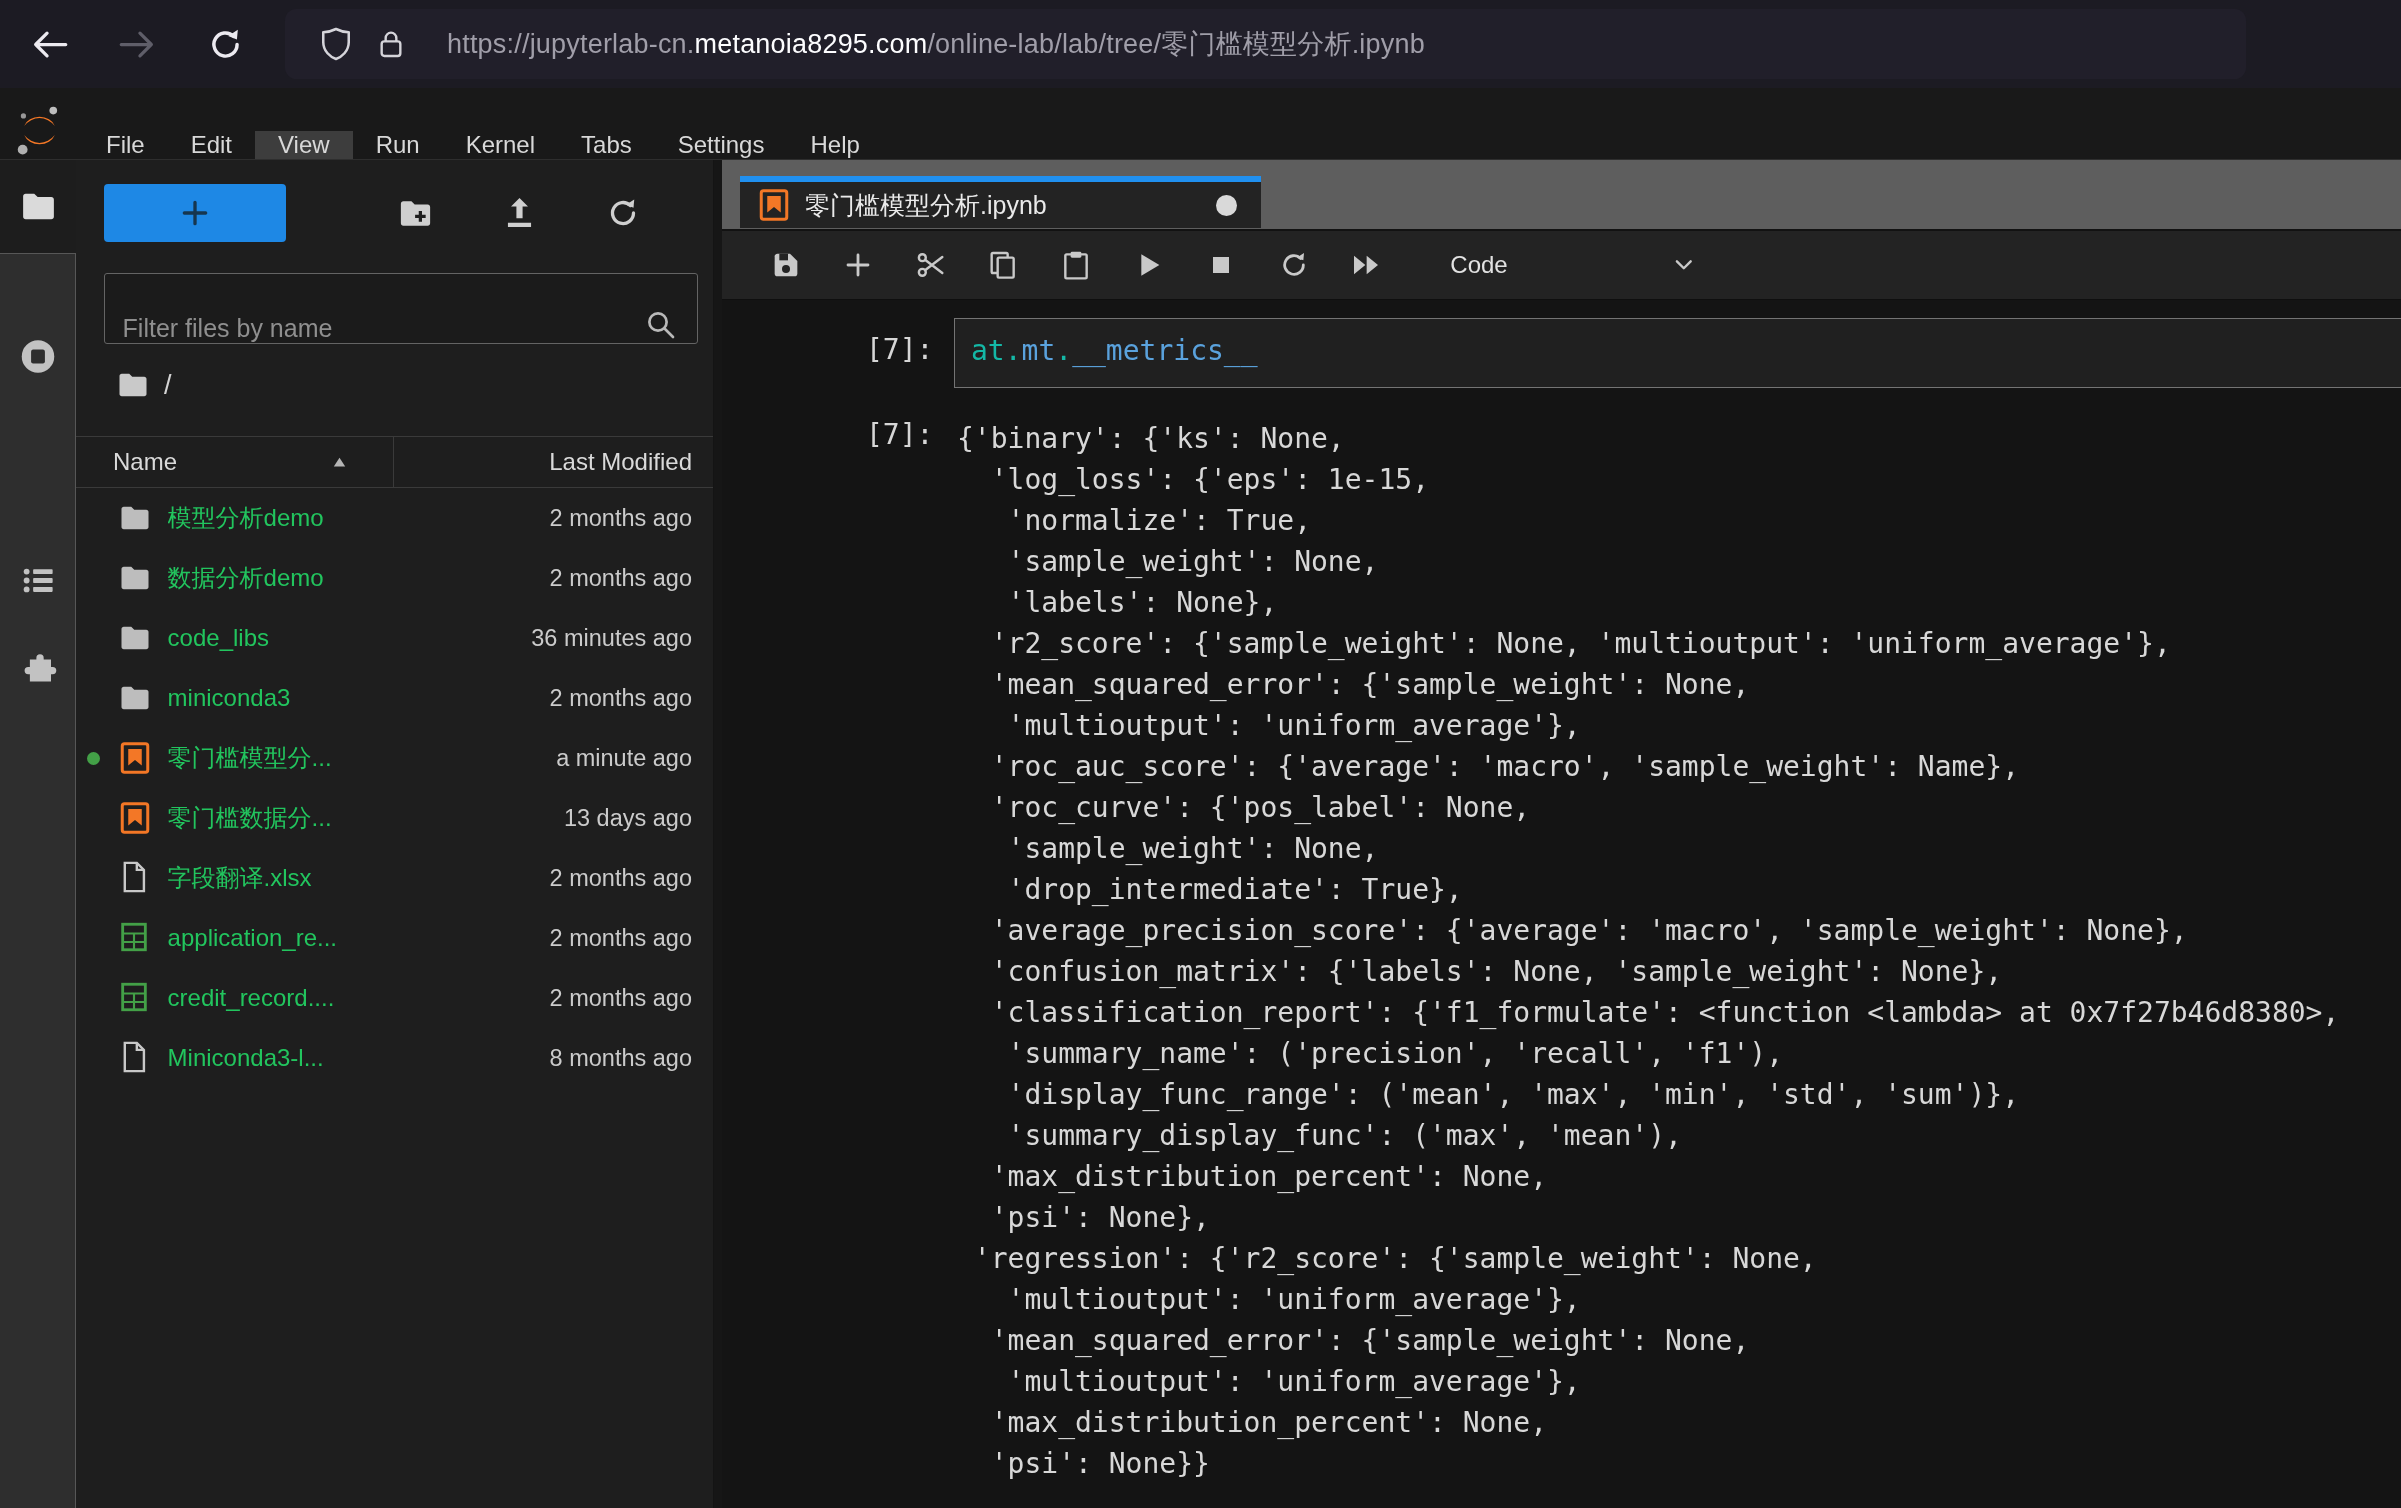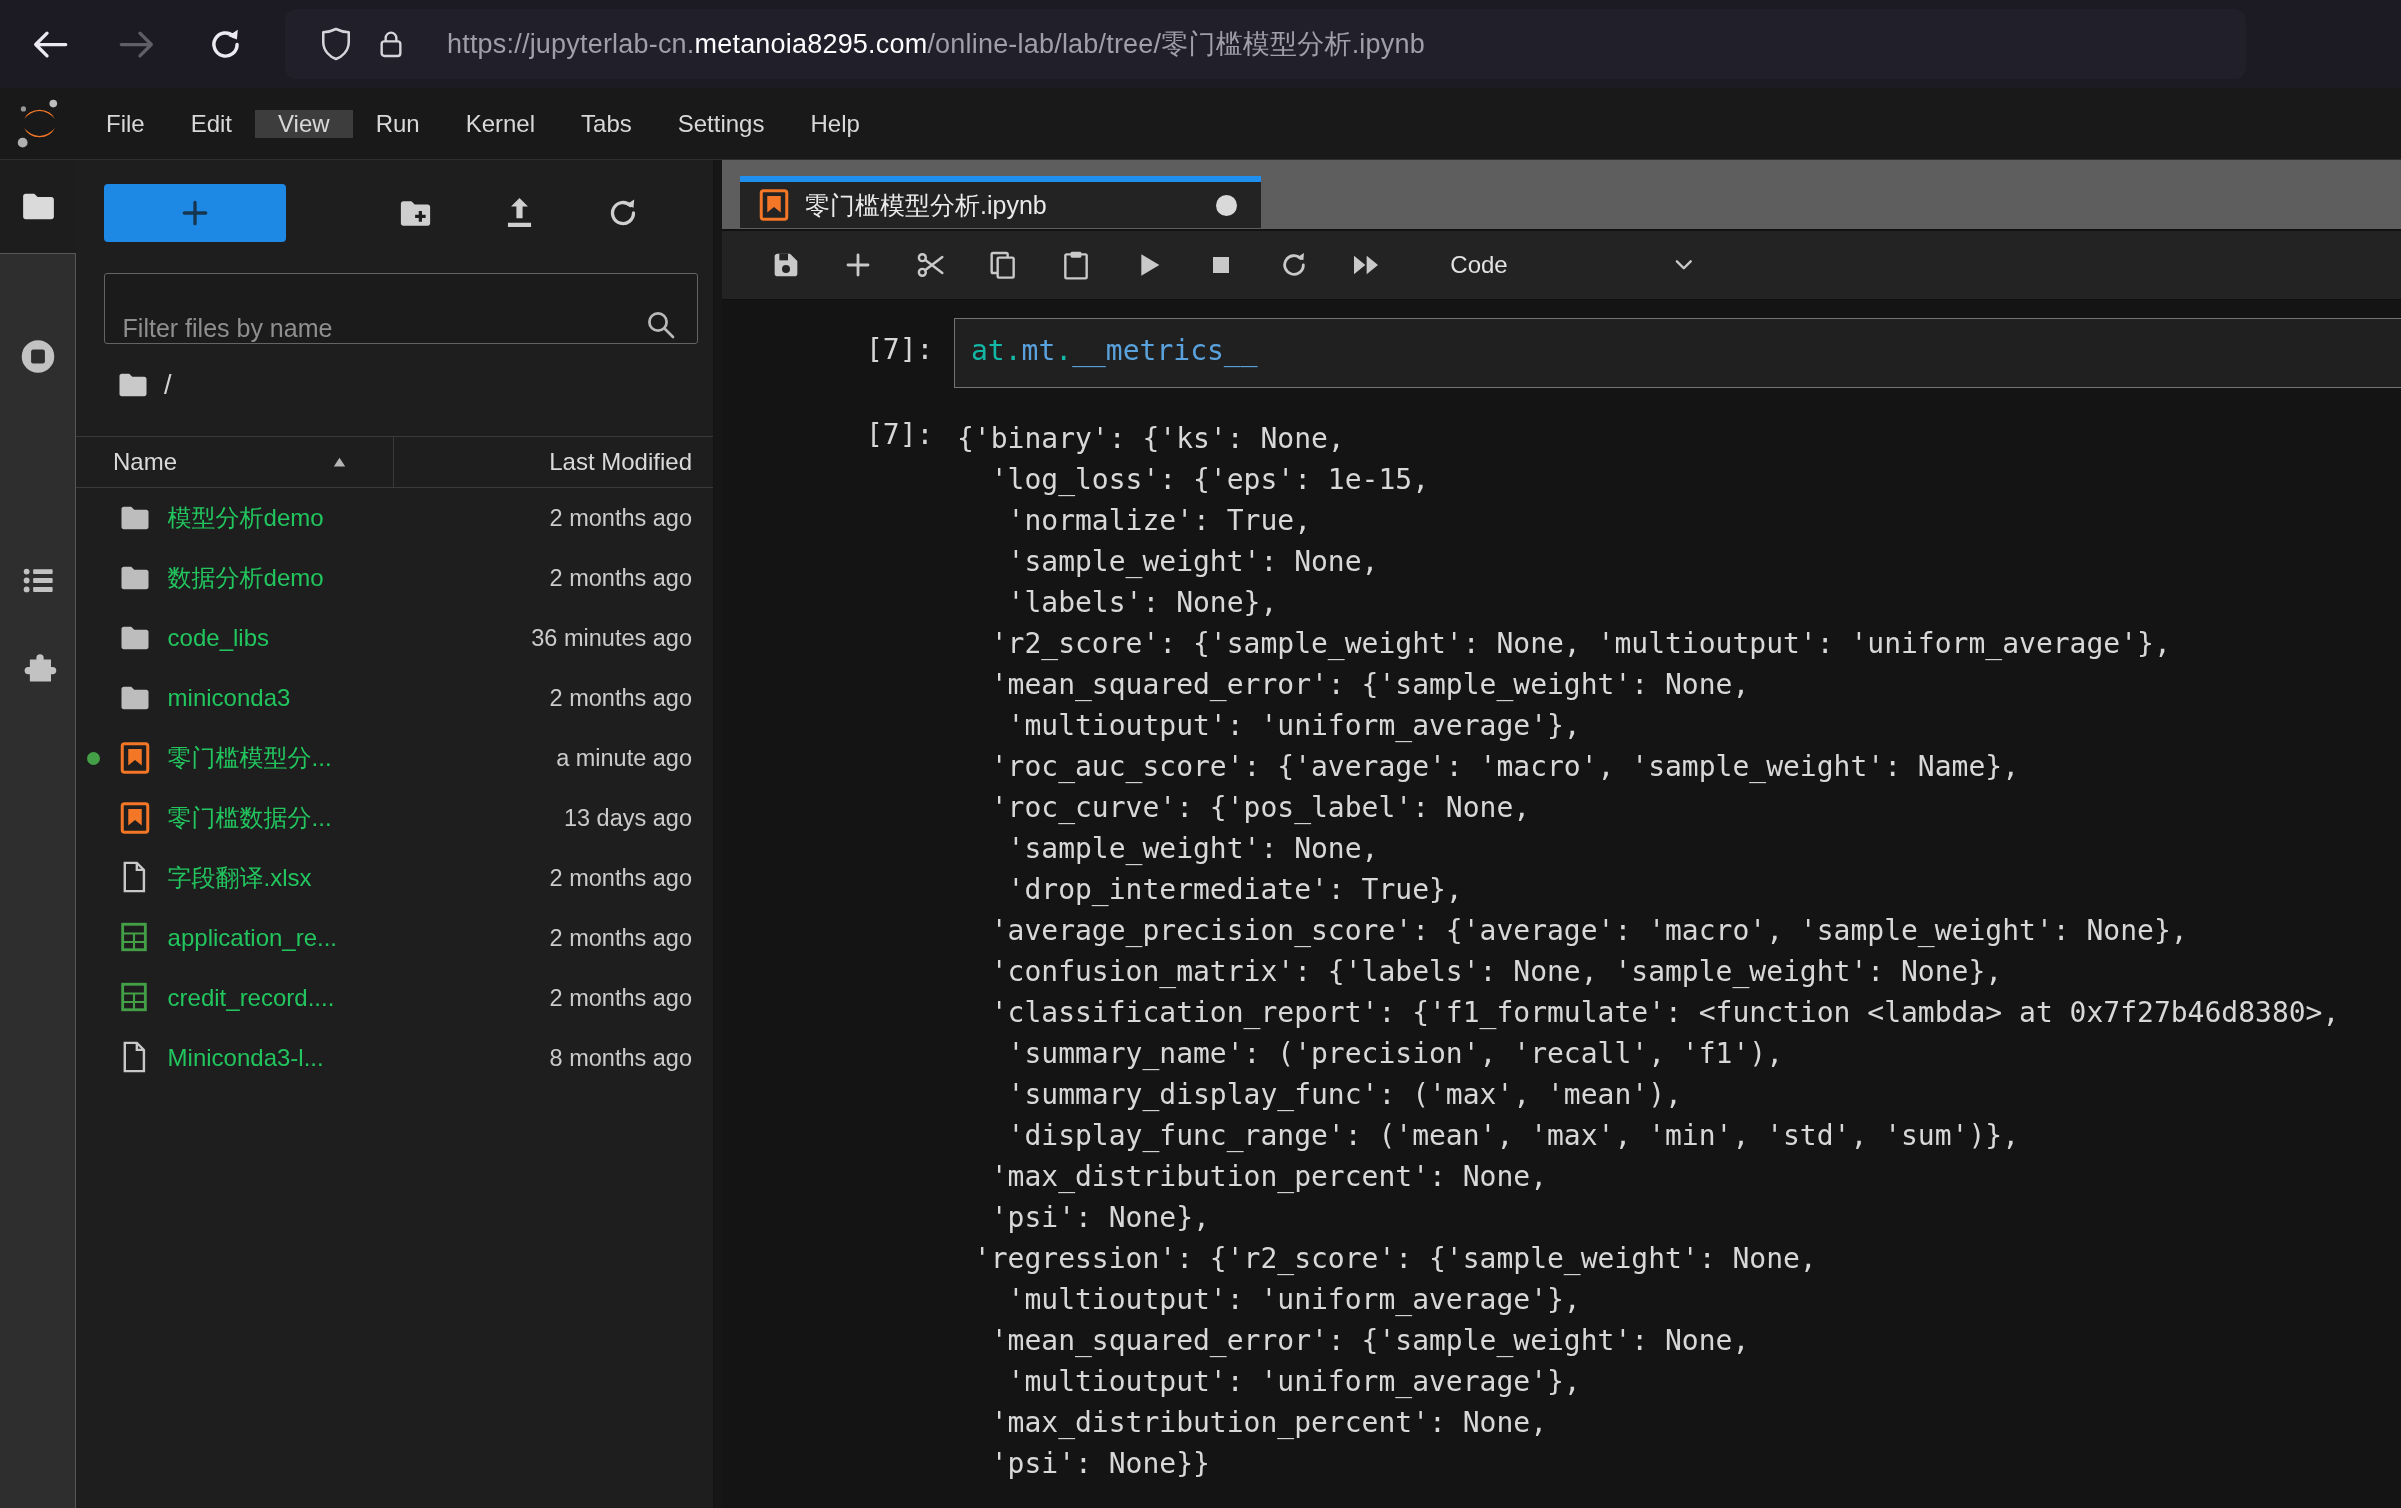--- a/index.html
+++ b/index.html
@@ -13,21 +13,21 @@
   .nav-btn.back { margin-left:23px; }
   .nav-btn.fwd { margin-left:36px; color:#5f5e69; }
   .nav-btn.reload { margin-left:36px; }
   .url-bar { position:absolute; left:285px; top:9px; width:1961px; height:70px; background:#211f2a; border-radius:11.4px; display:flex; align-items:center; overflow:hidden; }
   .url-bar .chip { width:37px; height:37px; margin-left:32px; color:#d5d4da; flex:none; display:flex; align-items:center; justify-content:center; }
   .url-bar .chip + .chip { margin-left:18px; }
   .url-text { margin-left:38px; font-size:27px; white-space:nowrap; color:#a09ea9; letter-spacing:0.2px; }
   .url-text .domain { color:#fdfdff; font-weight:500; }
 
   
-  .menu-bar { position:absolute; left:0; top:88px; width:2401px; height:72px; background:#191919; border-bottom:1.6px solid #2e2e2e; display:flex; align-items:center; }
+  .menu-bar { position:absolute; left:0; top:88px; width:2401px; height:72px; background:#191919; border-bottom:1.6px solid #2e2e2e; display:flex; align-items:flex-end; }
   .logo { width:52px; margin-left:13px; display:flex; align-items:center; justify-content:center; flex:none; }
   .menu-items { display:flex; margin-left:18px; }
   .menu-item { padding:0 23px; display:flex; align-items:center; font-size:24px; color:#d8d8d8; cursor:default; }
   .menu-item.active { background:#3d3d3d; }
 
   
   .activity-bar { position:absolute; left:0; top:160px; width:76px; height:1349px; background:#1d1d1d; }
   .ab-top { height:93px; display:flex; align-items:center; justify-content:center; color:#dadada; }
   .ab-lower { position:absolute; left:0; top:93px; right:0; bottom:0; background:#2e2e2e; border-top:1.6px solid #575757; border-right:1.6px solid #575757; color:#c2c2c2; }
   .ab-icon { position:absolute; left:50%; transform:translateX(-50%); width:39px; height:39px; }
@@ -467,22 +467,22 @@
         <div class="out-line">  'mean_squared_error': {'sample_weight': None,</div>
         <div class="out-line">   'multioutput': 'uniform_average'},</div>
         <div class="out-line">  'roc_auc_score': {'average': 'macro', 'sample_weight': Name},</div>
         <div class="out-line">  'roc_curve': {'pos_label': None,</div>
         <div class="out-line">   'sample_weight': None,</div>
         <div class="out-line">   'drop_intermediate': True},</div>
         <div class="out-line">  'average_precision_score': {'average': 'macro', 'sample_weight': None},</div>
         <div class="out-line">  'confusion_matrix': {'labels': None, 'sample_weight': None},</div>
         <div class="out-line">  'classification_report': {'f1_formulate': &lt;function &lt;lambda&gt; at 0x7f27b46d8380&gt;,</div>
         <div class="out-line">   'summary_name': ('precision', 'recall', 'f1'),</div>
+        <div class="out-line">   'display_func_range': ('mean', 'max', 'min', 'std', 'sum')},</div>
         <div class="out-line">   'summary_display_func': ('max', 'mean'),</div>
-        <div class="out-line">   'display_func_range': ('mean', 'max', 'min', 'std', 'sum')},</div>
         <div class="out-line">  'max_distribution_percent': None,</div>
         <div class="out-line">  'psi': None},</div>
         <div class="out-line"> 'regression': {'r2_score': {'sample_weight': None,</div>
         <div class="out-line">   'multioutput': 'uniform_average'},</div>
         <div class="out-line">  'mean_squared_error': {'sample_weight': None,</div>
         <div class="out-line">   'multioutput': 'uniform_average'},</div>
         <div class="out-line">  'max_distribution_percent': None,</div>
         <div class="out-line">  'psi': None}}</div>
       </div>
   </div>

